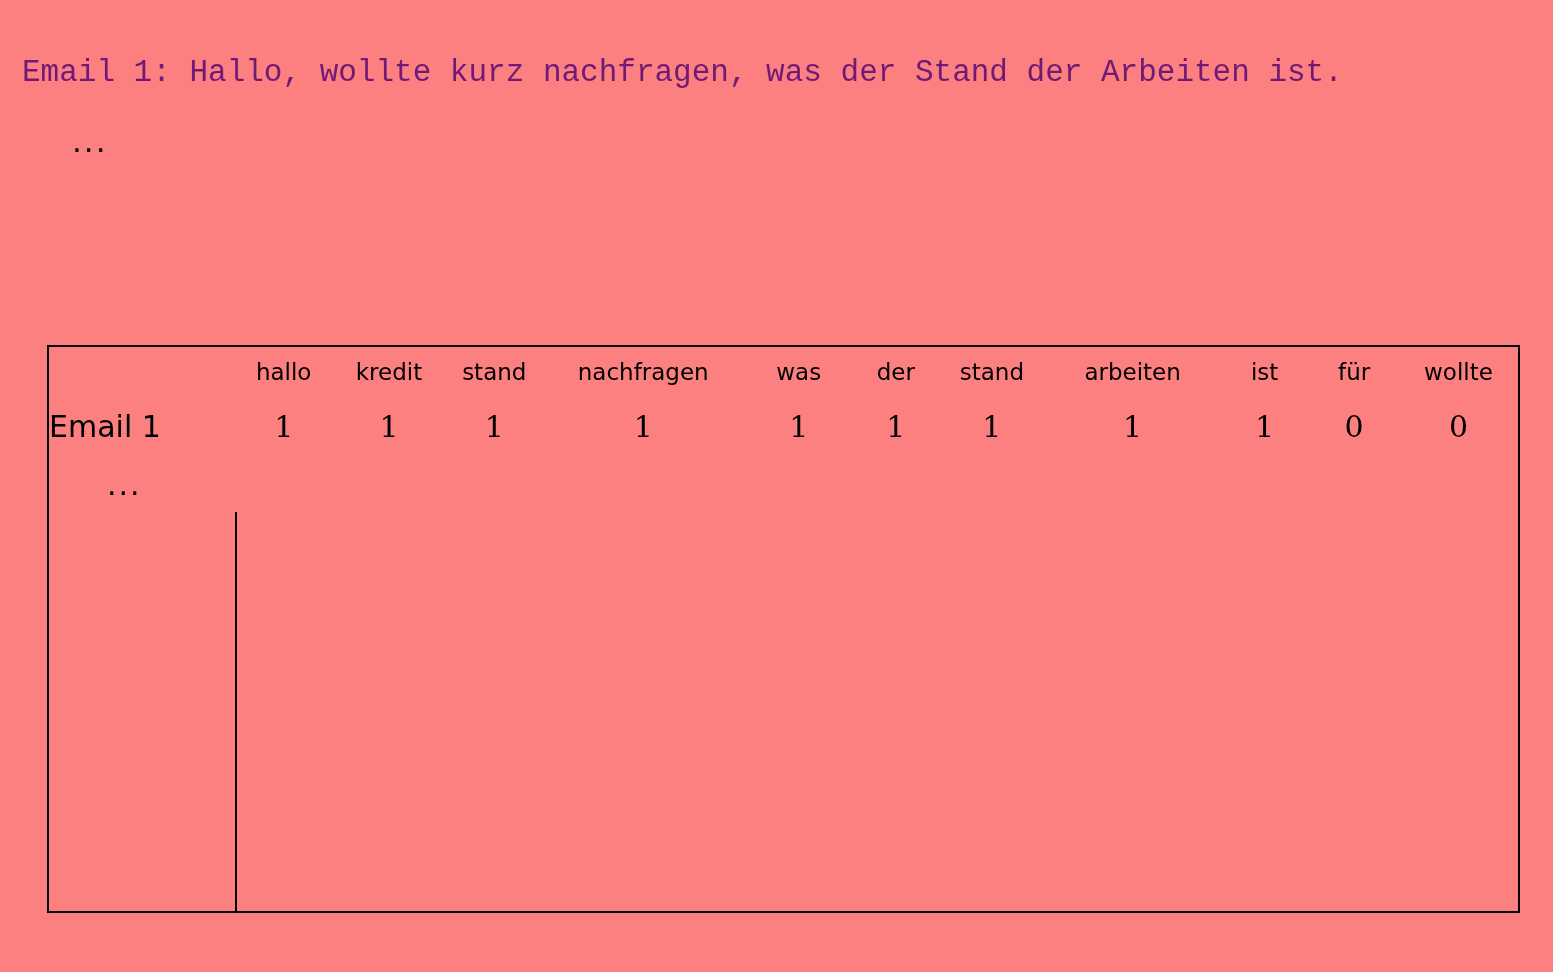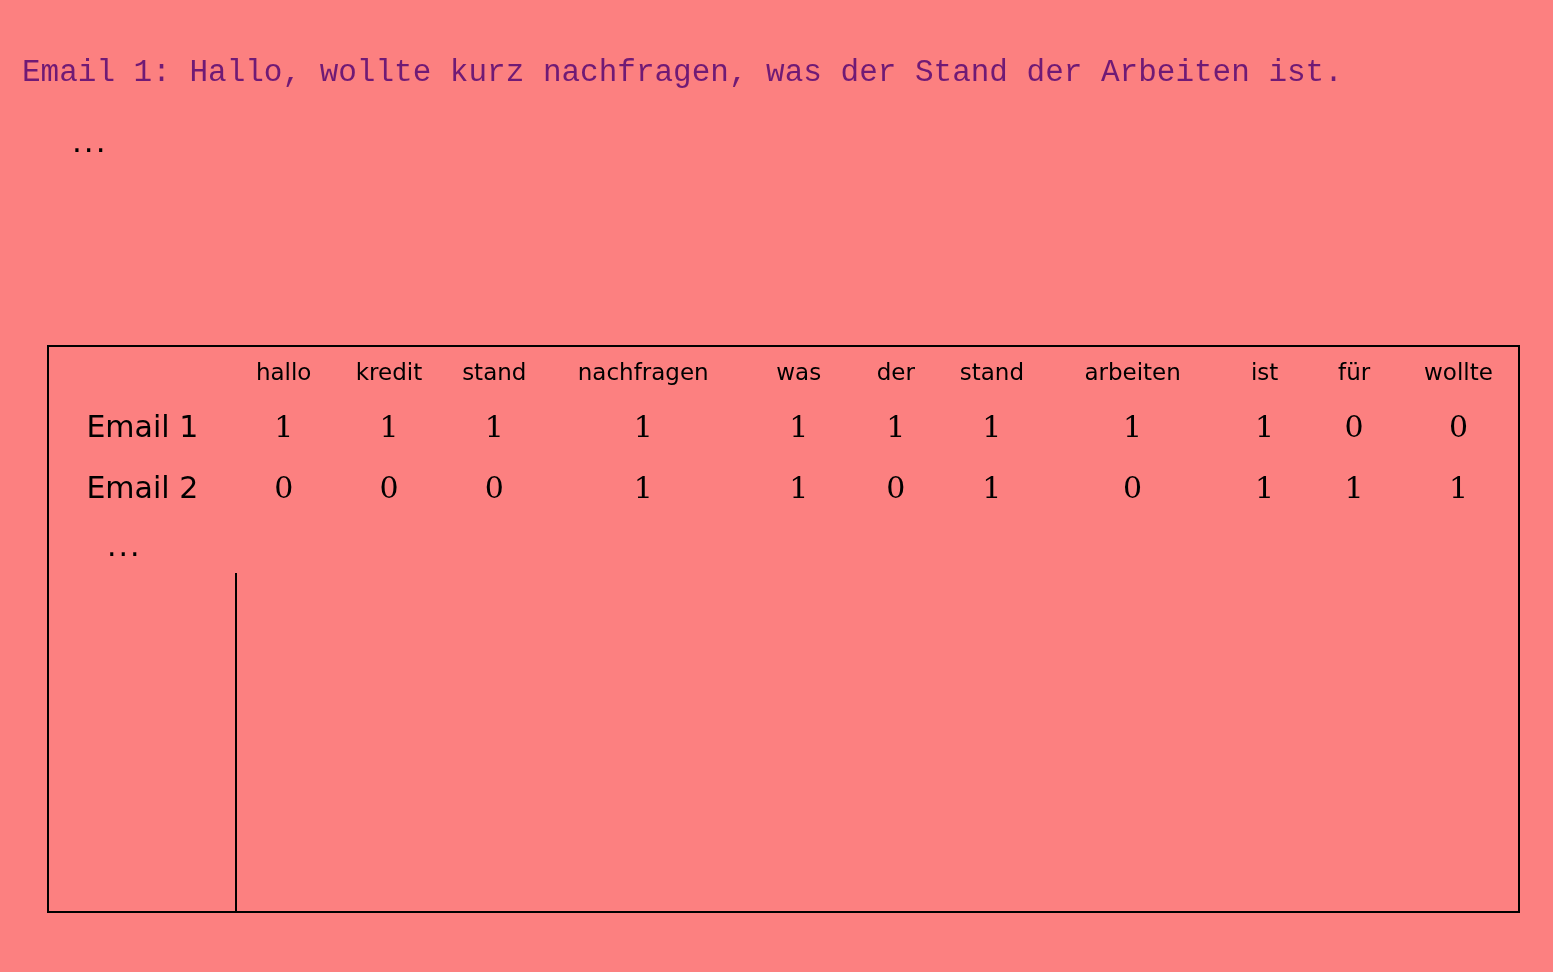--- a/index.html
+++ b/index.html
@@ -87,21 +87,21 @@
     vertical-align: middle;
     border-bottom: 2px solid #000000;
     white-space: nowrap;
   }
 
   
   td.row-head {
     width: 172px;
     font-family: "DejaVu Sans", sans-serif;
     font-size: 30px;
-    text-align: center;
+    text-align: left;
     padding-right: 12px;
     vertical-align: middle;
     border-right: 2px solid #000000;
     white-space: nowrap;
   }
   td.row-head.ellipsis-head {
     text-align: center;
     padding-right: 36px;
     letter-spacing: 2px;
   }
@@ -189,34 +189,20 @@
           <td class="cell">1</td>
           <td class="cell">1</td>
           <td class="cell">1</td>
           <td class="cell">1</td>
           <td class="cell">1</td>
           <td class="cell">1</td>
           <td class="cell">0</td>
           <td class="cell">0</td>
         </tr>
 
-        <tr class="data-row">
-          <td class="row-head">Email 2</td>
-          <td class="cell">0</td>
-          <td class="cell">0</td>
-          <td class="cell">0</td>
-          <td class="cell">1</td>
-          <td class="cell">1</td>
-          <td class="cell">0</td>
-          <td class="cell">1</td>
-          <td class="cell">0</td>
-          <td class="cell">1</td>
-          <td class="cell">1</td>
-          <td class="cell">1</td>
-        </tr>
 
         <tr class="ellipsis-row">
           <td class="row-head ellipsis-head">...</td>
           <td class="cell"></td>
           <td class="cell"></td>
           <td class="cell"></td>
           <td class="cell"></td>
           <td class="cell"></td>
           <td class="cell"></td>
           <td class="cell"></td>

